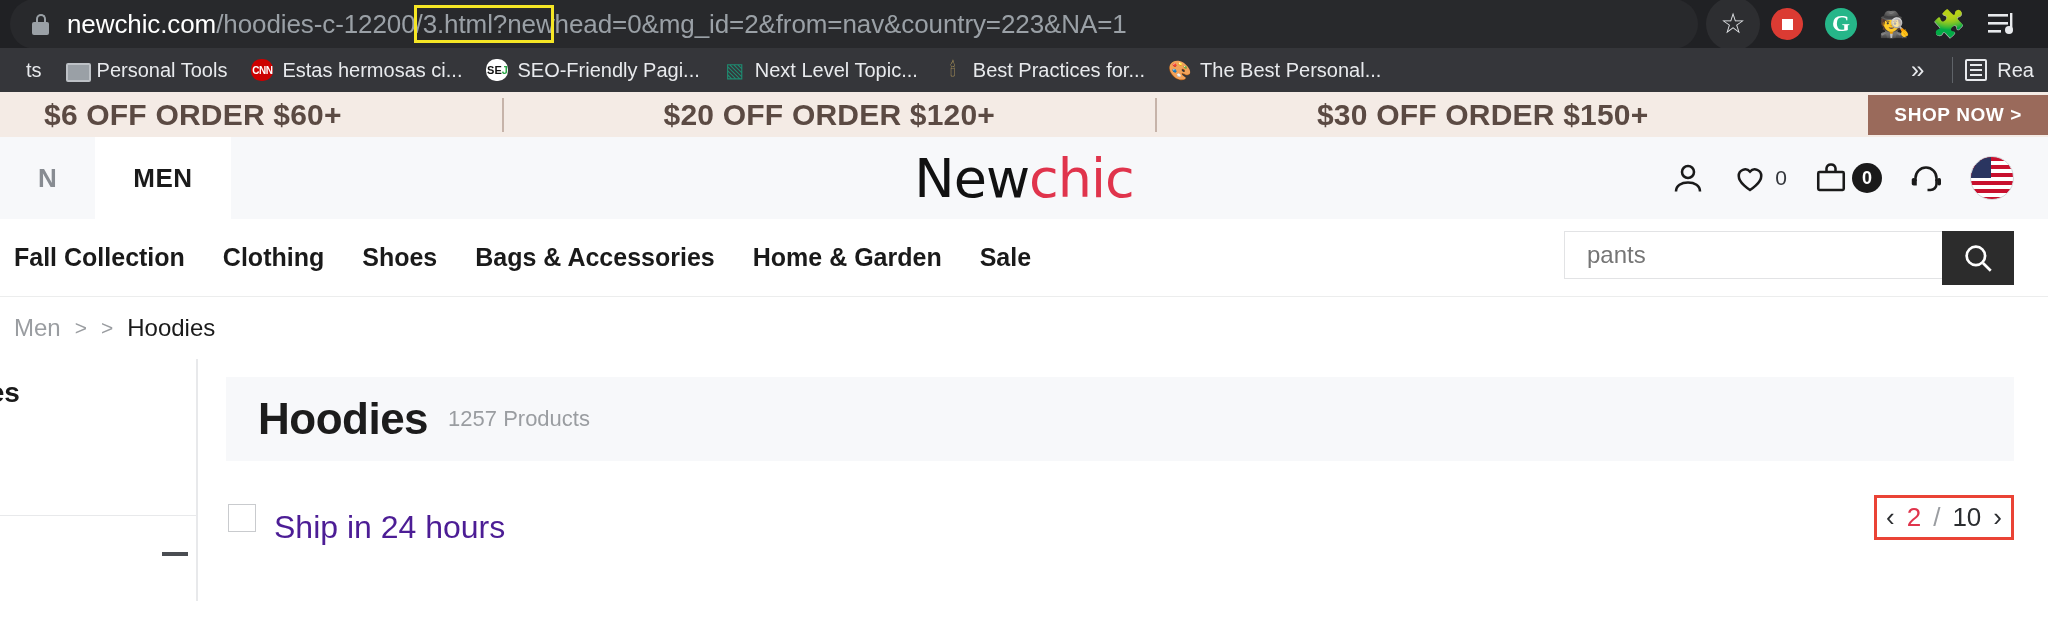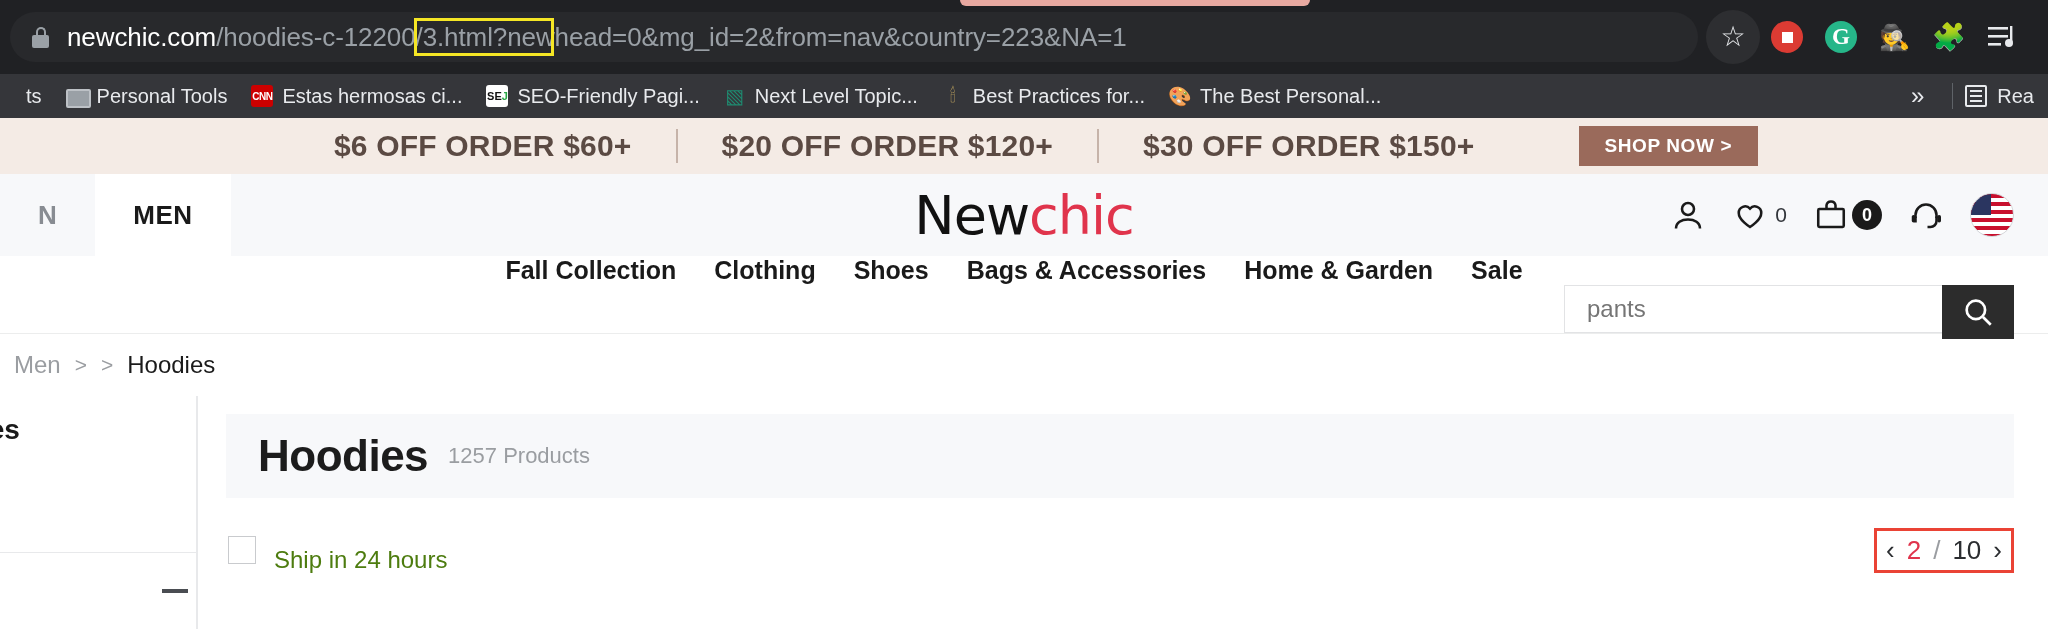--- a/index.html
+++ b/index.html
@@ -7,21 +7,21 @@
     width: 2048px; height: 629px;
     overflow: hidden;
     font-family: "Liberation Sans", sans-serif;
     background: #ffffff;
   }
 
   
   .browser { width: 2048px; background: #202124; }
 
   .omnibox-row {
-    height: 74px;
+    height: 48px;
     background: #202124;
     display: flex;
     align-items: center;
     padding: 0 18px 0 0;
     position: relative;
   }
   .tab-stub {
     position: absolute; left: 960px; top: 0;
     width: 350px; height: 6px;
     background: #e8a9a1; border-radius: 0 0 8px 8px;
@@ -85,21 +85,21 @@
     gap: 0;
     position: relative;
   }
   .bm {
     display: flex; align-items: center; gap: 9px;
     padding: 0 12px; height: 34px;
     color: #e8eaed; font-size: 20px; white-space: nowrap;
     border-radius: 5px;
     text-align: center;
   }
-  .bm-ico { width: 22px; height: 22px; flex: none; display:flex; align-items:center; justify-content:center; font-size: 15px; border-radius: 3px; }
+  .bm-ico { width: 22px; height: 22px; flex: none; display:flex; align-items:center; justify-content:center; font-size: 15px; border-radius: 10px; }
   .ico-folder { background: transparent; position: relative; }
   .ico-folder::before {
     content: ""; position: absolute; left: 0; top: 4px;
     width: 21px; height: 15px; border: 2px solid #bdc1c6; border-radius: 2px; background: #9aa0a6;
   }
   .ico-cnn { background: #cc0000; color: #fff; font-size: 10px; font-weight: bold; letter-spacing:-0.5px; }
   .ico-sej { background: #ffffff; color: #111; font-size: 11px; font-weight: bold; }
   .ico-sej span { color: #2aa745; }
   .ico-gold { background: radial-gradient(circle at 50% 45%, #f2c94c 55%, #c9a227 100%); border-radius: 50%; }
   .ico-teal { color: #1f8a70; font-size: 20px; }
@@ -111,22 +111,22 @@
   .ico-read {
     width: 22px; height: 22px; border: 2px solid #e8eaed; border-radius: 2px;
     display: flex; flex-direction: column; justify-content: center; gap: 3px; padding: 0 3px;
   }
   .ico-read i { display: block; height: 2px; background: #e8eaed; }
 
   
   .page { width: 2048px; background: #ffffff; }
 
   .promo {
-    height: 56px; background: #f4ebe5;
-    display: flex; align-items: center; justify-content: center; gap: 0;
+    height: 45px; background: #f4ebe5;
+    display: flex; align-items: center; justify-content: space-between; gap: 0;
   }
   .promo-item {
     color: #5b4a43; font-size: 30px; font-weight: bold;
     letter-spacing: 0.2px; padding: 0 44px; white-space: nowrap;
   }
   .promo-div { width: 2px; height: 34px; background: #c6b3a9; }
   .shop-now {
     margin-left: 60px;
     background: #9a6a5b; color: #fff;
     font-size: 19px; font-weight: bold; letter-spacing: 0.6px;
@@ -171,21 +171,20 @@
   }
   .flag::before {
     content: ""; position: absolute; left: 0; top: 0;
     width: 20px; height: 21px; background: #2a3560;
   }
 
   .navbar {
     height: 78px; background: #ffffff;
     display: flex; align-items: center; padding: 0 34px 0 0;
     border-bottom: 1px solid #eceded;
-    flex-direction: column;
   }
   .nav-links { display: flex; align-items: center; gap: 38px; padding-left: 14px; }
   .nav-link { font-size: 25px; font-weight: bold; color: #1a1a1a; white-space: nowrap; }
   .search-wrap { margin-left: auto; display: flex; align-items: stretch; }
   .search-input {
     width: 378px; height: 48px;
     border: 1px solid #e2e3e5; border-right: none;
     background: #fff; font-size: 24px; color: #a9abae;
     padding: 0 22px; font-family: "Liberation Sans", sans-serif; outline: none;
   }
@@ -237,21 +236,21 @@
   }
   .sort-select {
     width: 234px; height: 54px;
     border: 1px solid #dcdee0; background: #fff;
     display: flex; align-items: center; justify-content: space-between;
     padding: 0 18px 0 22px; font-size: 25px; color: #1f2124;
   }
   .chev { font-size: 20px; color: #4a4d52; }
   .ship-check { display: flex; align-items: center; gap: 18px; }
   .checkbox { width: 28px; height: 28px; border: 1.5px solid #c9cbce; background: #fff; flex: none; }
-  .ship-label { font-size: 24px; color: #4d7c0f; margin-top: 20px; }
+  .ship-label { font-size: 32px; color: #4c1d95; margin-top: 20px; }
 
   .pager-wrap { margin-left: auto; position: relative; padding: 7px 12px; }
   .pager-box { position: absolute; inset: 0; border: 3px solid #ea4335; pointer-events: none; }
   .pager { display: flex; align-items: center; gap: 12px; font-size: 26px; color: #2b2d30; }
   .pager .arrow { font-size: 26px; color: #2b2d30; }
   .pager .cur { color: #e0344c; }
   .pager .slash { color: #9a9da1; }
 </style>
 </head>
 <body>

